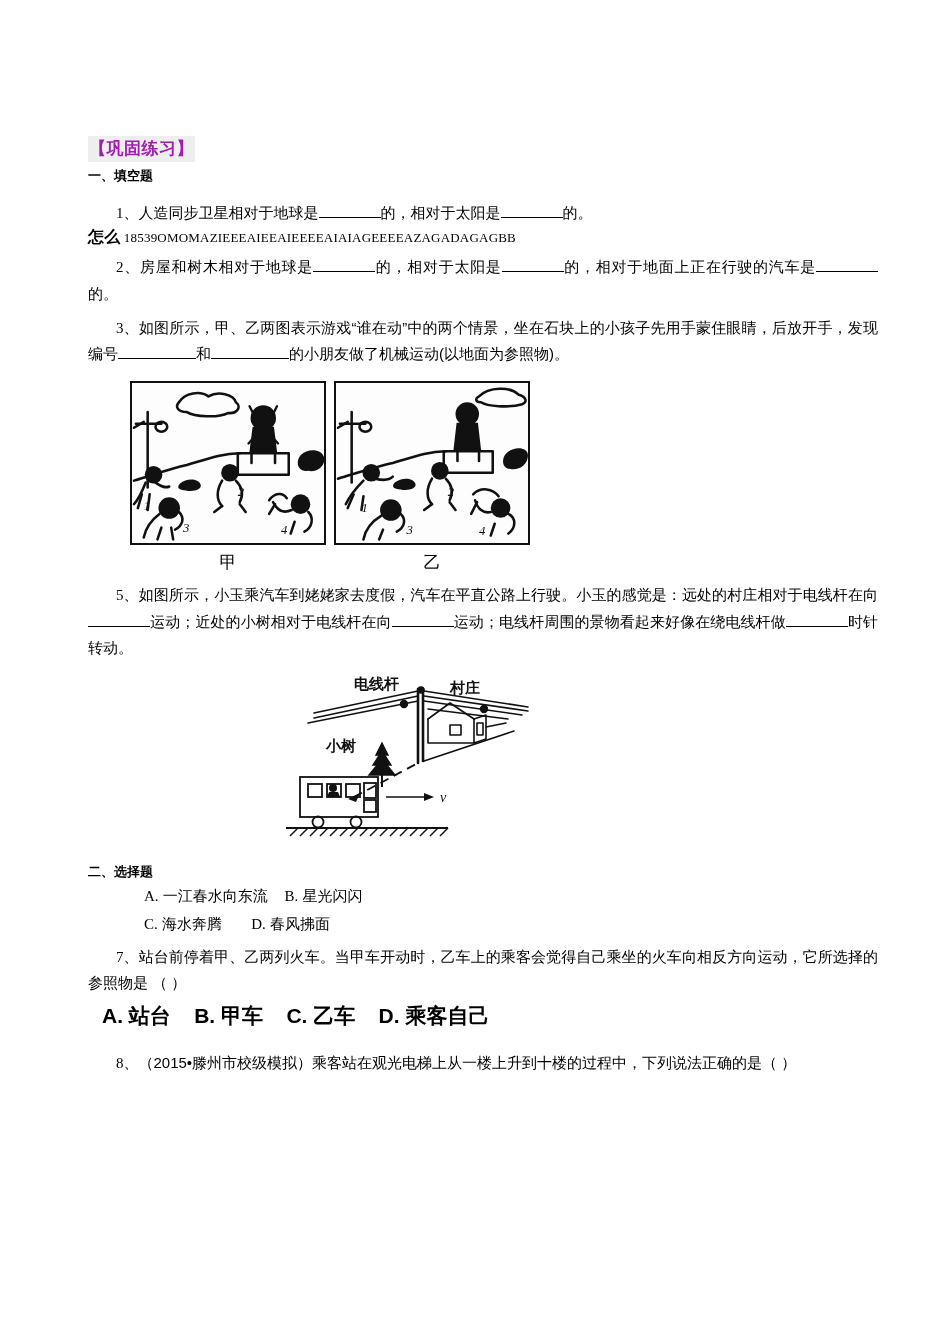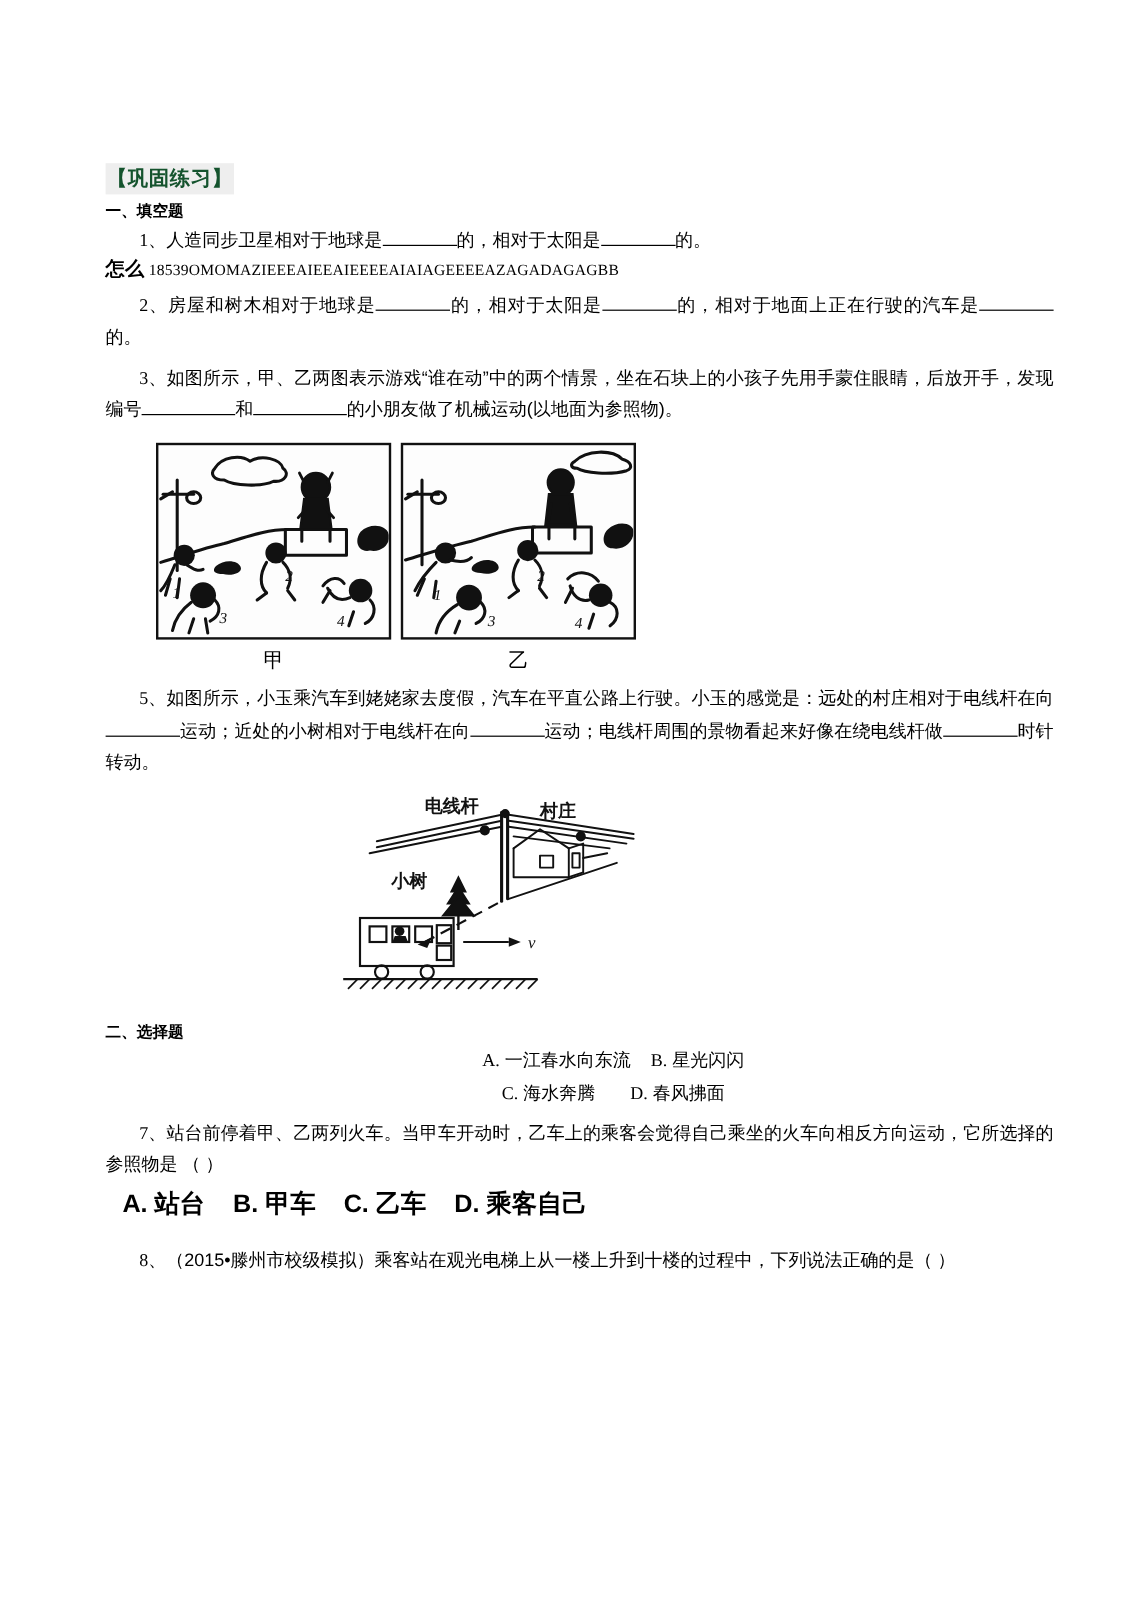--- a/index.html
+++ b/index.html
@@ -23,39 +23,39 @@
     left: 88px;
     top: 136px;
     width: 790px;
   }
 
   
   .section-heading {
     display: inline-block;
     font-size: 17px;
     font-weight: bold;
-    color: #14532d;
+    color: #a21caf;
     background: #eeeeee;
     letter-spacing: 0.5px;
     line-height: 1.5;
     padding: 0 1px;
   }
   .sub-heading {
     font-size: 13px;
     font-weight: bold;
     margin-top: 4px;
     line-height: 1.55;
   }
 
   
   .q {
     font-size: 15px;
     line-height: 1.75;
     text-align: justify;
-    margin-top: 2px;
+    margin-top: 14px;
   }
   .q.indent { text-indent: 28px; }
   .gap-lg { margin-top: 8px; }
   .gap-md { margin-top: 16px; }
   .gap-sm { margin-top: 6px; }
 
   .blank {
     display: inline-block;
     border-bottom: 1px solid #000;
     vertical-align: baseline;
@@ -73,21 +73,20 @@
   .garble .cn {
     font-family: "Liberation Sans", sans-serif;
     font-size: 16px;
     font-weight: bold;
   }
 
   .choices {
     font-size: 15px;
     line-height: 1.8;
     margin-left: 56px;
-    text-align: center;
   }
   .choices .opt-letter {
     font-family: "Liberation Serif", serif;
   }
   .choice-inline { font-size: 21px; line-height: 1.8; margin-left: 14px; font-weight: bold; }
 
   .ser { font-family: "Liberation Serif", "DejaVu Serif", serif; }
 
   
   .figure-1 {

